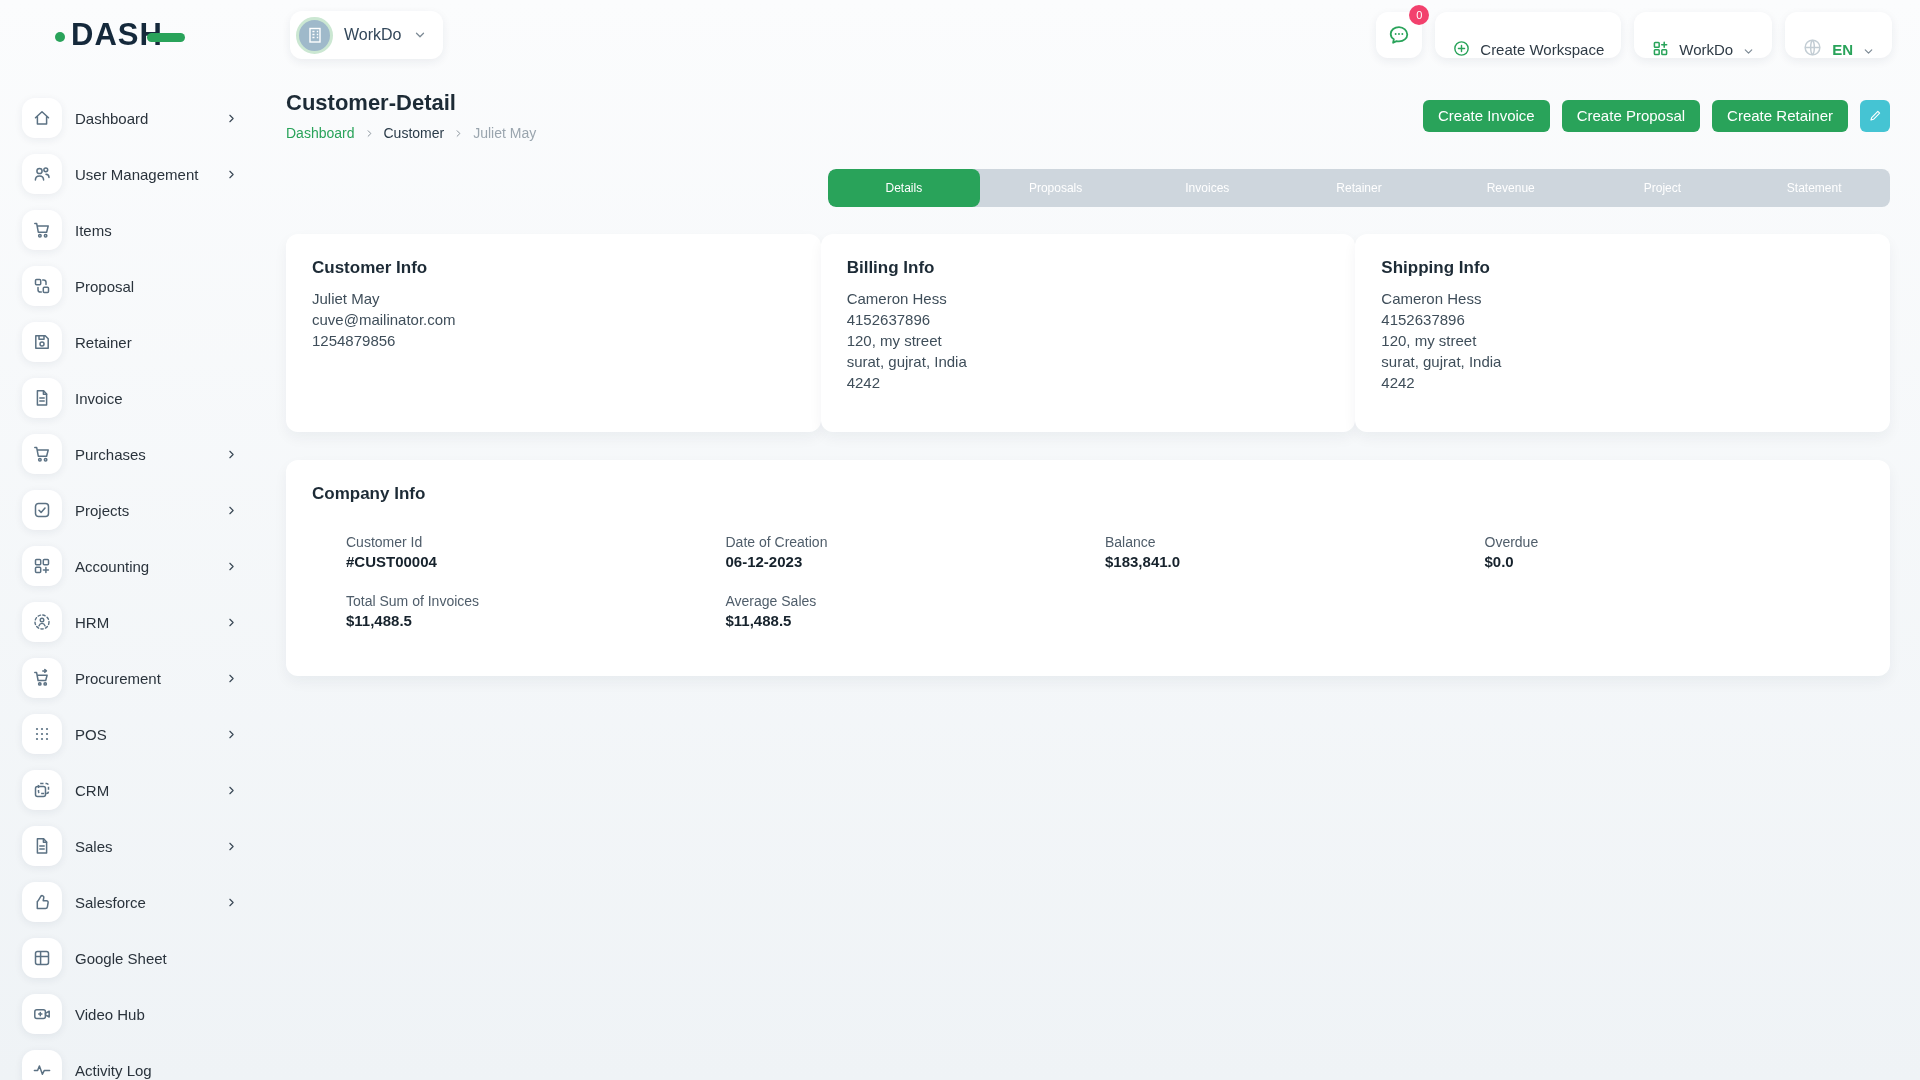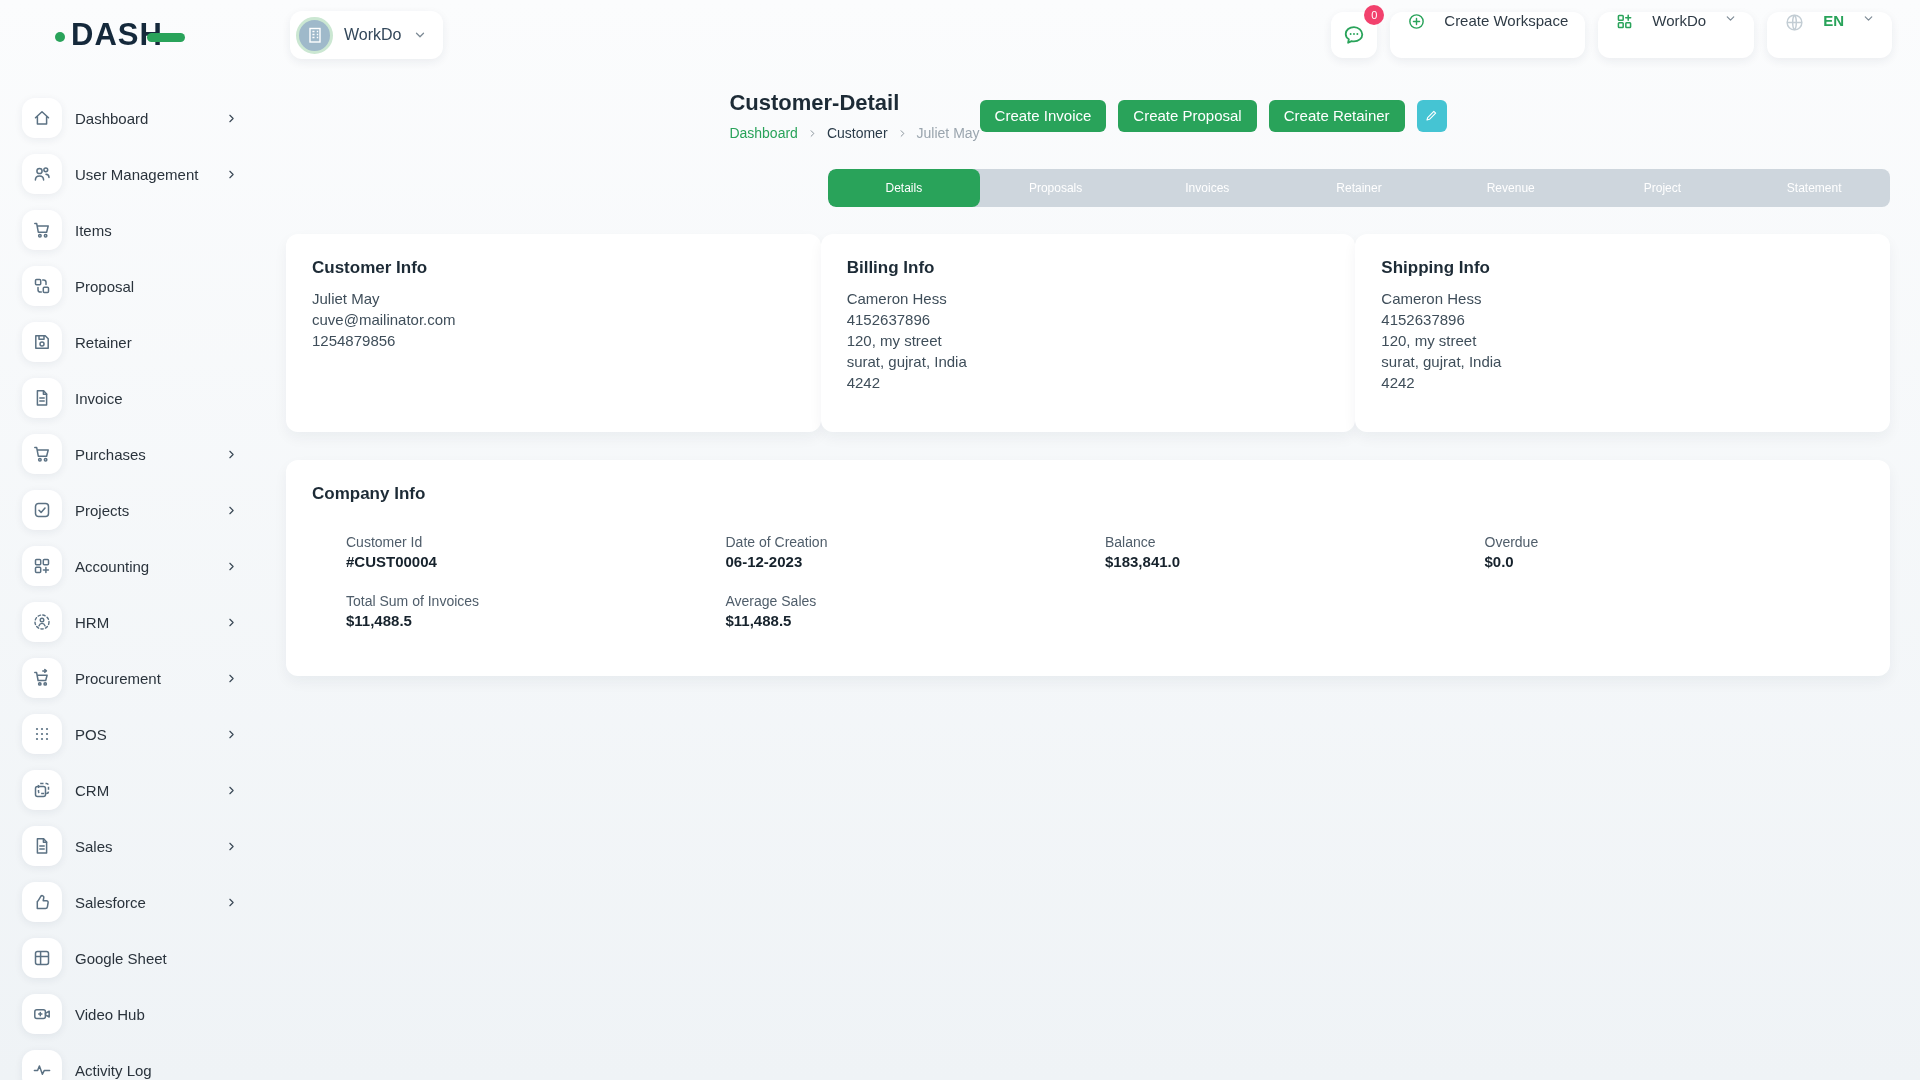--- a/index.html
+++ b/index.html
@@ -22,37 +22,37 @@
     padding:0 16px 0 6px; gap:11px; cursor:pointer; }
   .ws-avatar { width:37px; height:37px; border-radius:50%; background:#9fb9ca;
     border:3px solid #cbe7d2; display:flex; align-items:center; justify-content:center; }
   .ws-label { font-size:16px; color:#33475a; }
   .topbar-right { margin-left:auto; margin-right:28px; display:flex; align-items:center; gap:13px; }
   .icon-btn { position:relative; width:46px; height:46px; background:#fff; border-radius:12px;
     box-shadow:0 3px 10px rgba(25,42,70,.07); display:flex; align-items:center; justify-content:center; cursor:pointer; }
   .badge { position:absolute; top:-7px; right:-7px; min-width:20px; height:20px; border-radius:10px;
     background:#f2416d; color:#fff; font-size:11px; display:flex; align-items:center; justify-content:center; padding:0 5px; }
   .pill-btn { height:46px; background:#fff; border-radius:12px; box-shadow:0 3px 10px rgba(25,42,70,.07);
-    display:flex; align-items:flex-start; gap:18px; padding:0 17px; font-size:15px; color:#2f3b46; cursor:pointer; }
+    display:flex; align-items:flex-end; gap:9px; padding:0 17px; font-size:15px; color:#2f3b46; cursor:pointer; }
   .pill-btn .lang { color:#29a35a; font-weight:bold; }
 
   
   .layout { display:flex; height:1010px; }
   .sidebar { width:264px; flex:0 0 auto; padding:28px 0 0 22px; overflow:hidden; }
   .side-item { display:flex; align-items:center; margin-bottom:16px; cursor:pointer; width:218px; }
   .icon-box { width:40px; height:40px; background:#fff; border-radius:13px;
     box-shadow:0 2px 8px rgba(25,42,70,.07); display:flex; align-items:center; justify-content:center;
     color:#5b7183; flex:0 0 auto; }
   .side-label { margin-left:13px; font-size:15px; color:#2a333c; flex:1; }
   .side-chev { color:#3c4a57; flex:0 0 auto; margin-right:2px; }
 
   .main { flex:1; padding:20px 30px 0 22px; }
 
   
-  .page-head { display:flex; align-items:center; justify-content:center; }
+  .page-head { display:flex; align-items:center; justify-content:space-between; }
   .page-title { font-size:22px; font-weight:bold; color:#1d2b36; }
   .breadcrumb { display:flex; align-items:center; gap:9px; margin-top:9px; font-size:14px; }
   .bc-link { color:#29a35a; cursor:pointer; }
   .bc-mid { color:#2a3b49; cursor:pointer; }
   .bc-cur { color:#9aa5ae; }
   .bc-sep { color:#8a949c; display:flex; }
   .head-actions { display:flex; align-items:center; gap:12px; }
   .btn-green { height:32px; border:none; border-radius:6px; background:#29a35a; color:#fff;
     font-family:"Liberation Sans",sans-serif; font-size:15px; padding:0 15px; cursor:pointer; }
   .btn-edit { width:30px; height:32px; border:none; border-radius:6px; background:#45c4d3; color:#fff;

